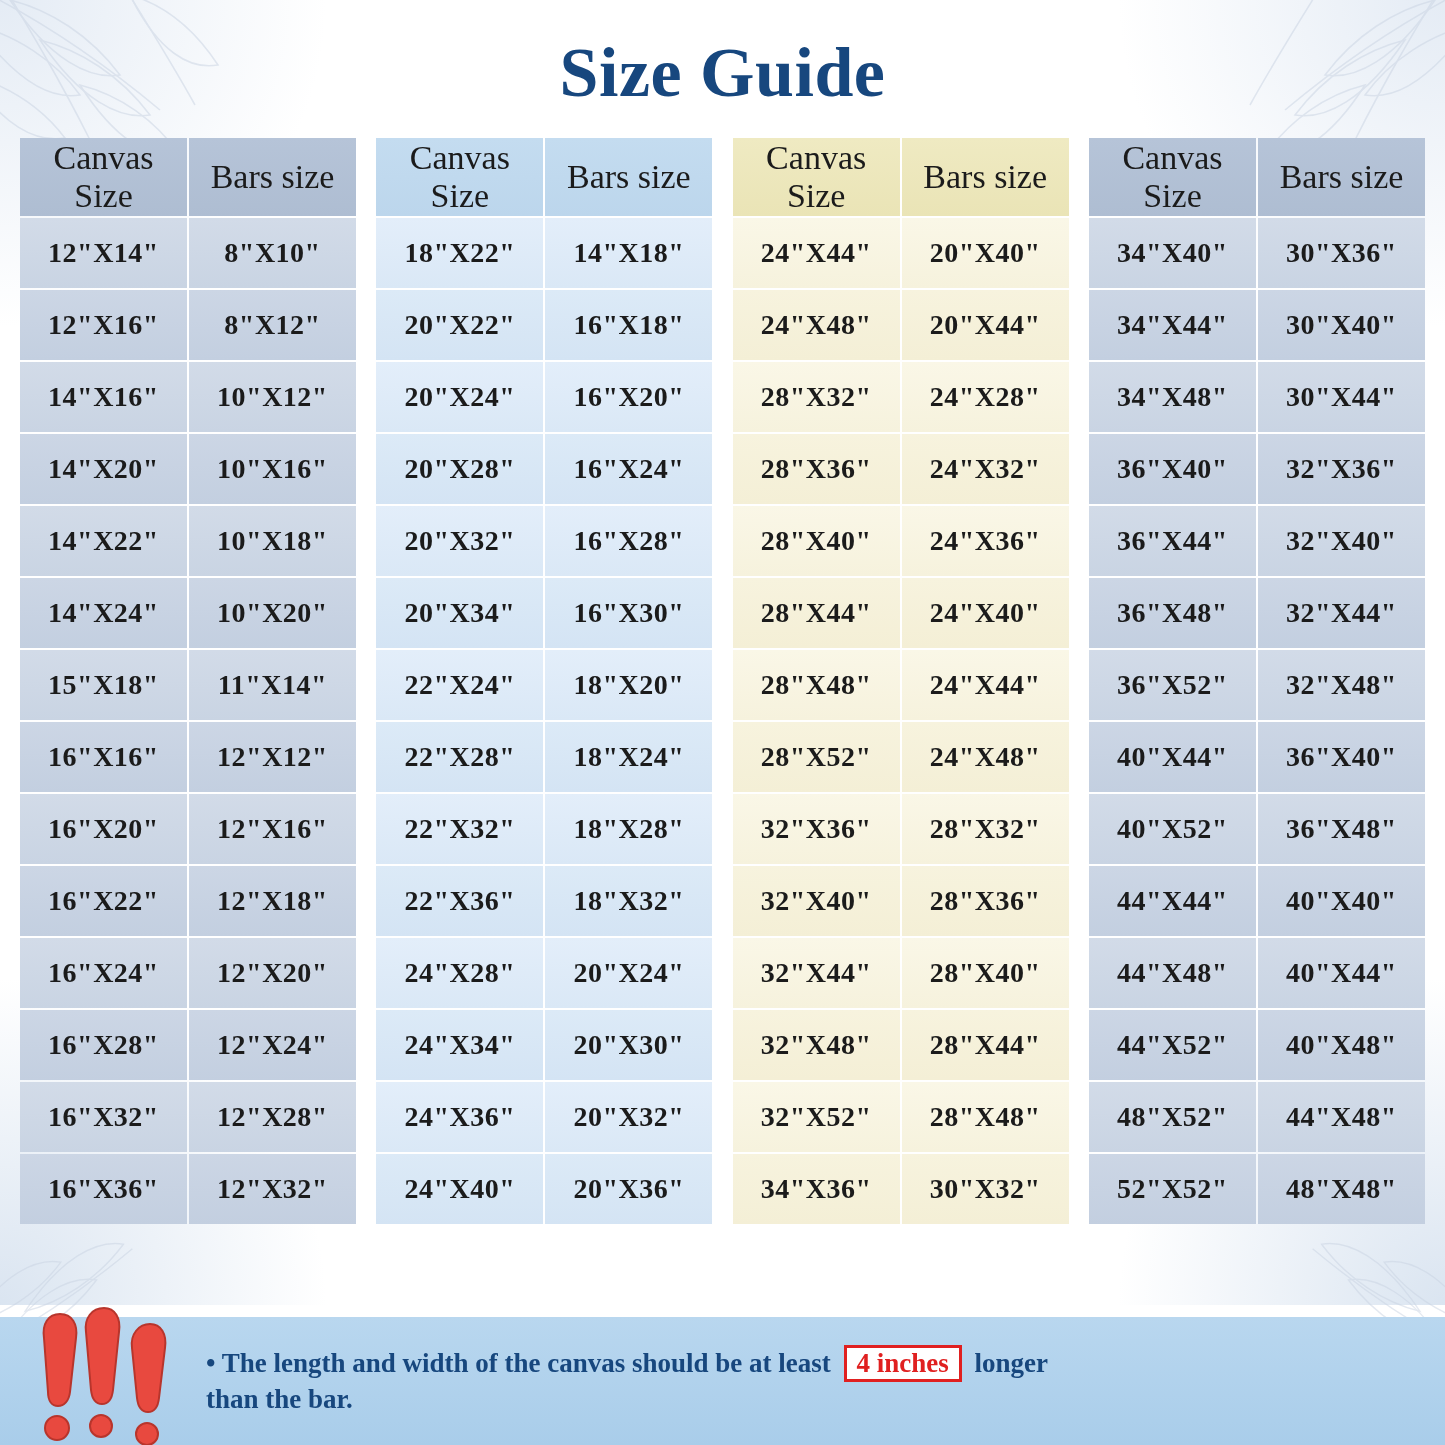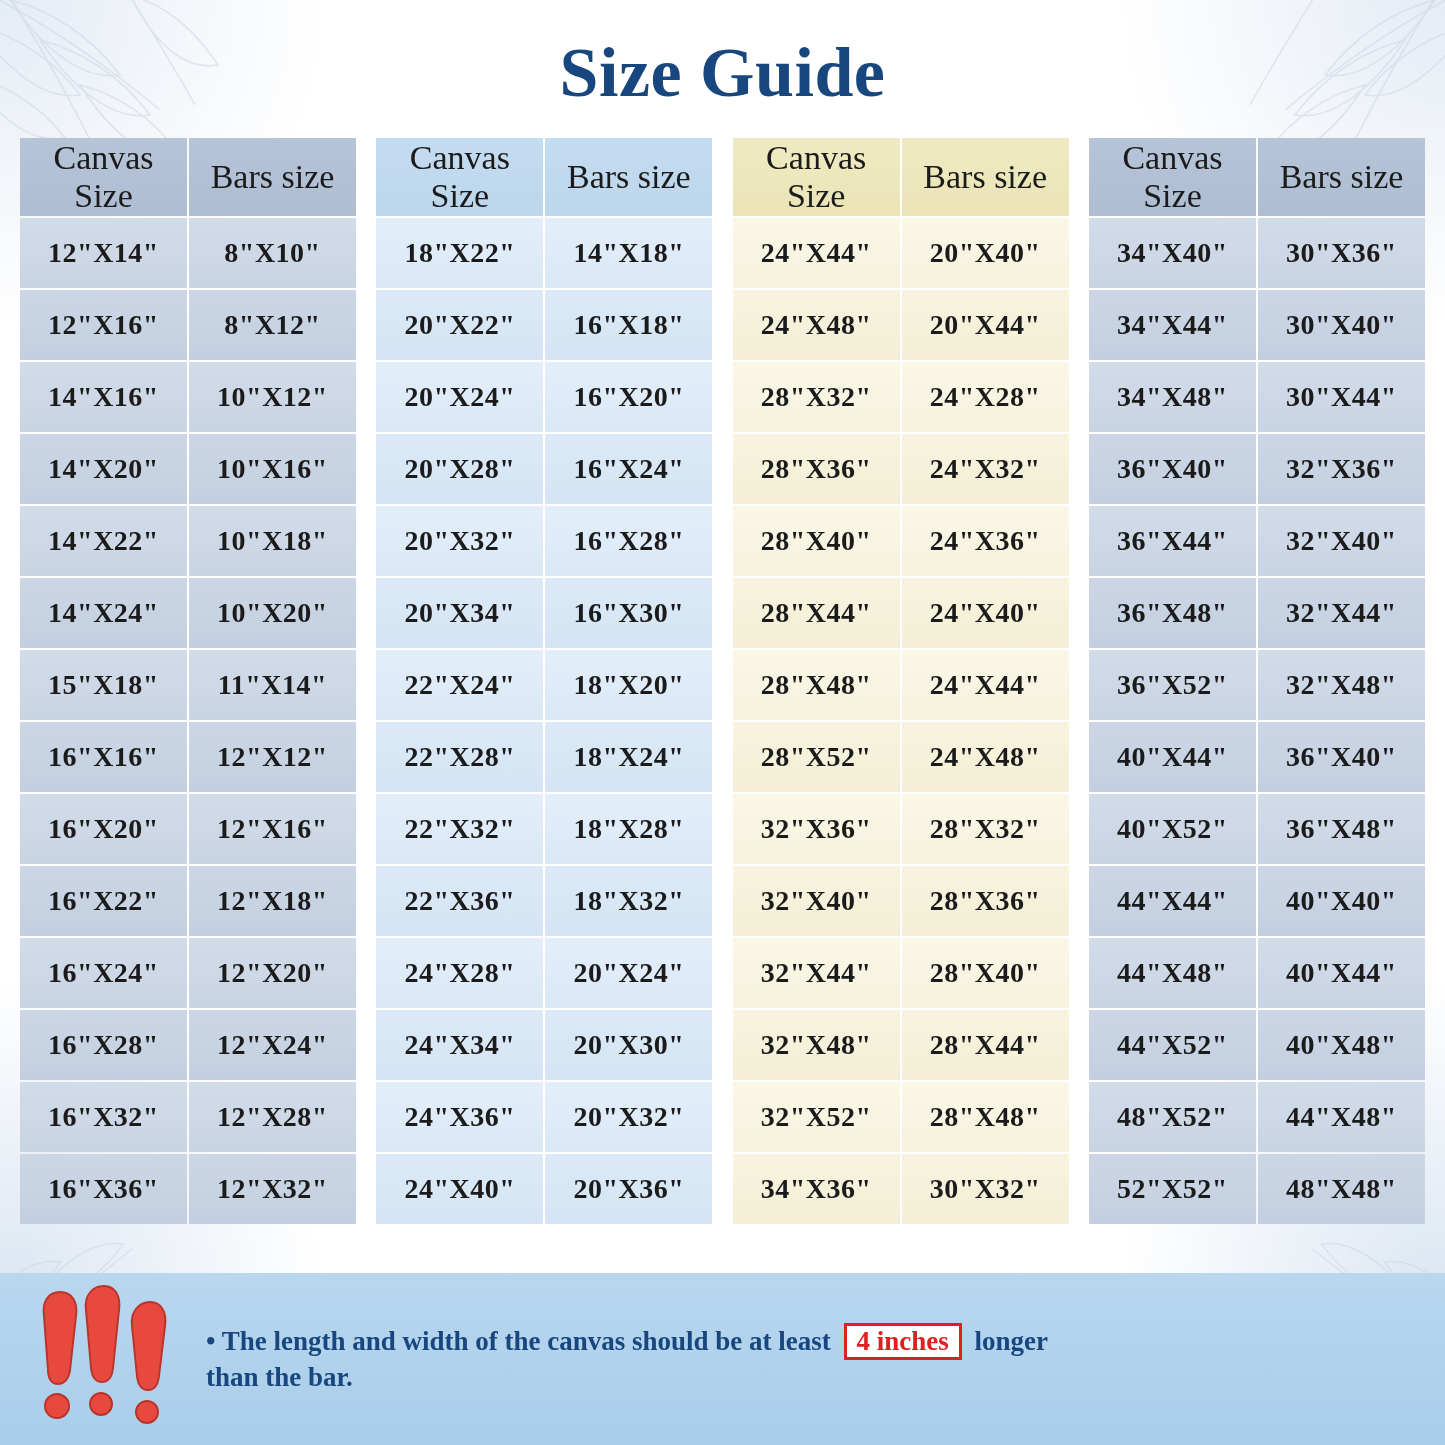--- a/index.html
+++ b/index.html
@@ -94,21 +94,21 @@
   .tbl-cream th { background: linear-gradient(180deg,#efeac2,#eae4b6); }
   .tbl-cream td { background: linear-gradient(180deg,#f7f3de,#f4efd6); }
   .tbl-cream tr:nth-child(odd) td { background: linear-gradient(180deg,#faf7e7,#f6f2dd); }
 
   
   .footer-note {
     position: absolute;
     left: 0;
     bottom: 0;
     width: 1445px;
-    height: 172px;
+    height: 128px;
     background: linear-gradient(180deg,#b9d7ef,#a9cdea);
     display: flex;
     align-items: center;
     padding: 0 26px;
   }
   .excl-group {
     position: relative;
     width: 170px;
     height: 150px;
     flex: 0 0 170px;

